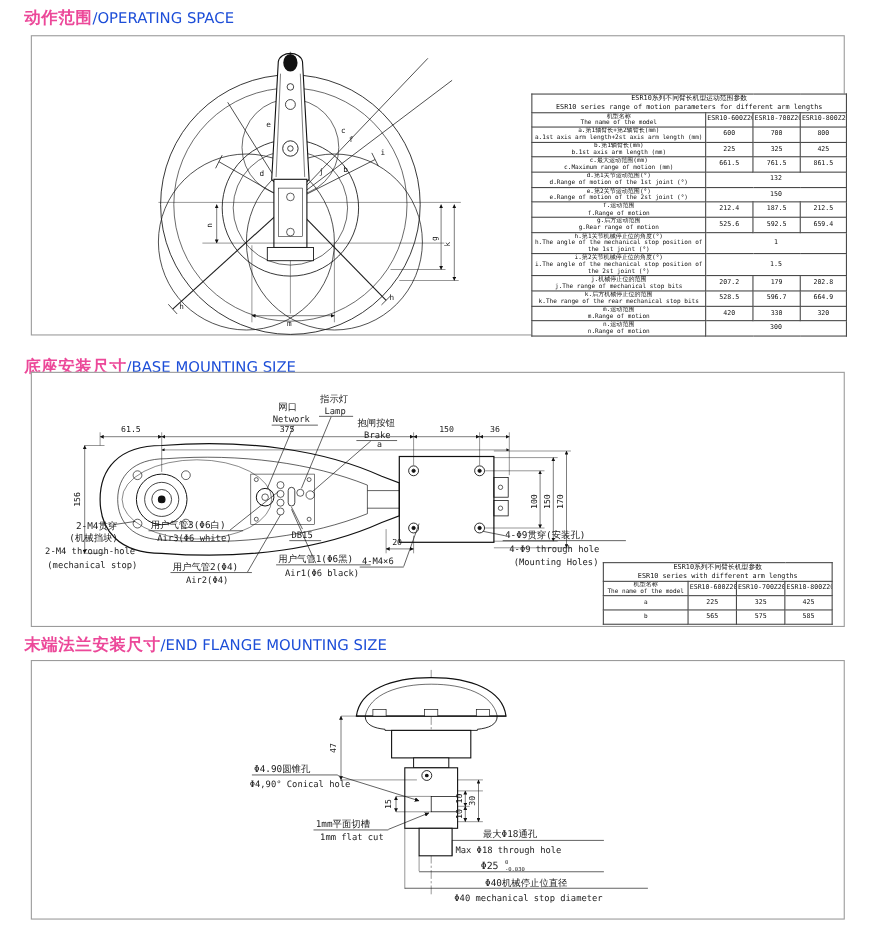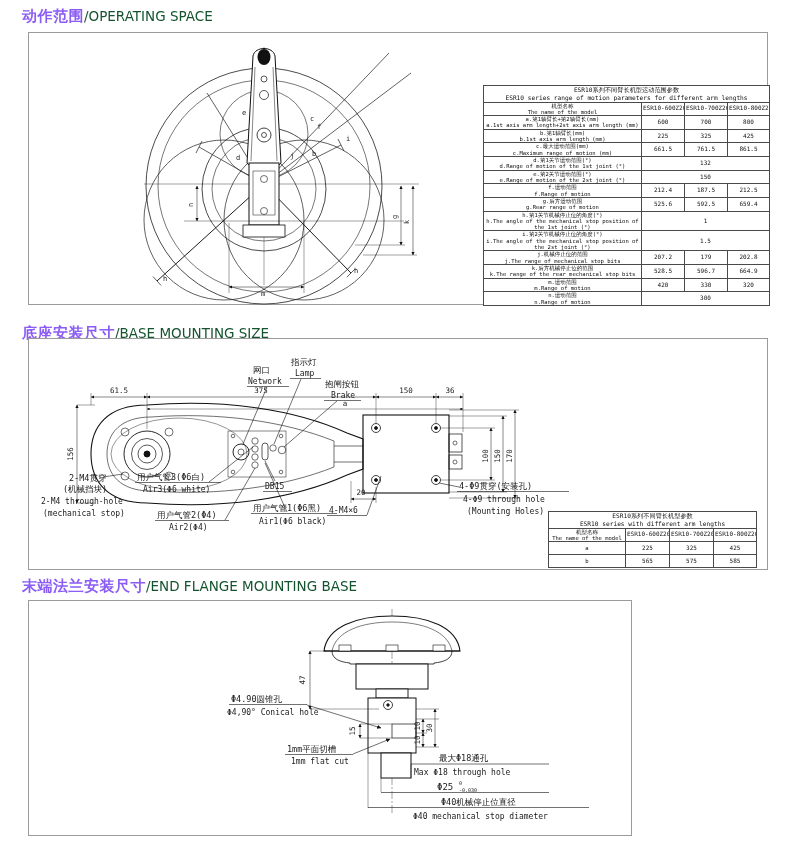--- a/index.html
+++ b/index.html
@@ -1,20 +1,20 @@
 <!DOCTYPE html>
 <html><head>
 <meta charset="utf-8">
 <style>
   html,body{margin:0;padding:0;}
   body{width:792px;height:843px;position:relative;background:#ffffff;
        font-family:"DejaVu Sans",sans-serif;overflow:hidden;color:#222;}
   .sec-title{position:absolute;white-space:nowrap;}
-  .sec-title .cn{font-weight:700;font-size:15px;color:#8b5cf6;letter-spacing:.5px;}
-  .sec-title .en{font-size:13.5px;color:#14532d;}
+  .sec-title .cn{font-weight:700;font-size:15px;color:#ec4899;letter-spacing:.5px;}
+  .sec-title .en{font-size:13.5px;color:#1d4ed8;}
   .panel{position:absolute;background:#fff;border:1px solid #9b9b9b;box-sizing:border-box;}
   svg{position:absolute;overflow:visible;}
   svg text{font-family:"DejaVu Sans Mono",monospace;fill:#1a1a1a;}
   .mtable{position:absolute;border-collapse:collapse;table-layout:fixed;background:#fff;}
   .mtable th,.mtable td{border:1px solid #4a4a4a;text-align:center;vertical-align:middle;
       padding:0 1px;color:#111;font:400 6px/1.12 "DejaVu Sans Mono",monospace;overflow:hidden;}
   .mtable .lbl{font-size:5.5px;}
   .mtable .lbl div{font-size:5.5px;line-height:1.15;}
   .mtable .ttl div{font-size:6.2px;line-height:1.25;}
   .mtable th{font-weight:400;white-space:nowrap;}
@@ -24,21 +24,21 @@
 </head>
 <body>
 
 <div class="sec-title" style="left:22px;top:6px">
   <span class="cn">动作范围</span><span class="en">/OPERATING SPACE</span>
 </div>
 <div class="sec-title" style="left:22px;top:323px">
   <span class="cn">底座安装尺寸</span><span class="en">/BASE MOUNTING SIZE</span>
 </div>
 <div class="sec-title" style="left:22px;top:576px">
-  <span class="cn">末端法兰安装尺寸</span><span class="en">/END FLANGE MOUNTING BASE</span>
+  <span class="cn">末端法兰安装尺寸</span><span class="en">/END FLANGE MOUNTING SIZE</span>
 </div>
 
 <div class="panel" style="left:28px;top:32px;width:740px;height:273px">
 
   <svg style="left:60px;top:2px" width="346" height="268" viewBox="0 0 346 268">
     <defs>
       <marker id="ar1" viewBox="0 0 8 8" refX="7.5" refY="4" markerWidth="7" markerHeight="7" orient="auto-start-reverse">
         <path d="M0,0L8,4L0,8z" fill="#111"></path>
       </marker>
     </defs>
@@ -429,21 +429,21 @@
         <tr>
           <td class="lbl">b</td>
           <td>565</td>
           <td>575</td>
           <td>585</td>
         </tr>
       </tbody>
   </table>
 </div>
 
-<div class="panel" style="left:28px;top:600px;width:604px;height:236px">
+<div class="panel" style="left:28px;top:600px;width:740px;height:236px">
 
   <svg style="left:0;top:0" width="738" height="234" viewBox="0 0 738 234">
     <defs>
       <marker id="ar3" viewBox="0 0 8 8" refX="7.5" refY="4" markerWidth="7" markerHeight="7" orient="auto-start-reverse">
         <path d="M0,0L8,4L0,8z" fill="#111"></path>
       </marker>
     </defs>
     <line x1="363" y1="8" x2="363" y2="212" stroke="#444" stroke-width="0.5" stroke-dasharray="8,2,2,2"></line>
     <g fill="none" stroke="#111">
       <path d="M 295 50 C 298 26 327 15 363 15 C 399 15 428 26 431 50 Z" stroke-width="1.1" fill="#fff"></path>

